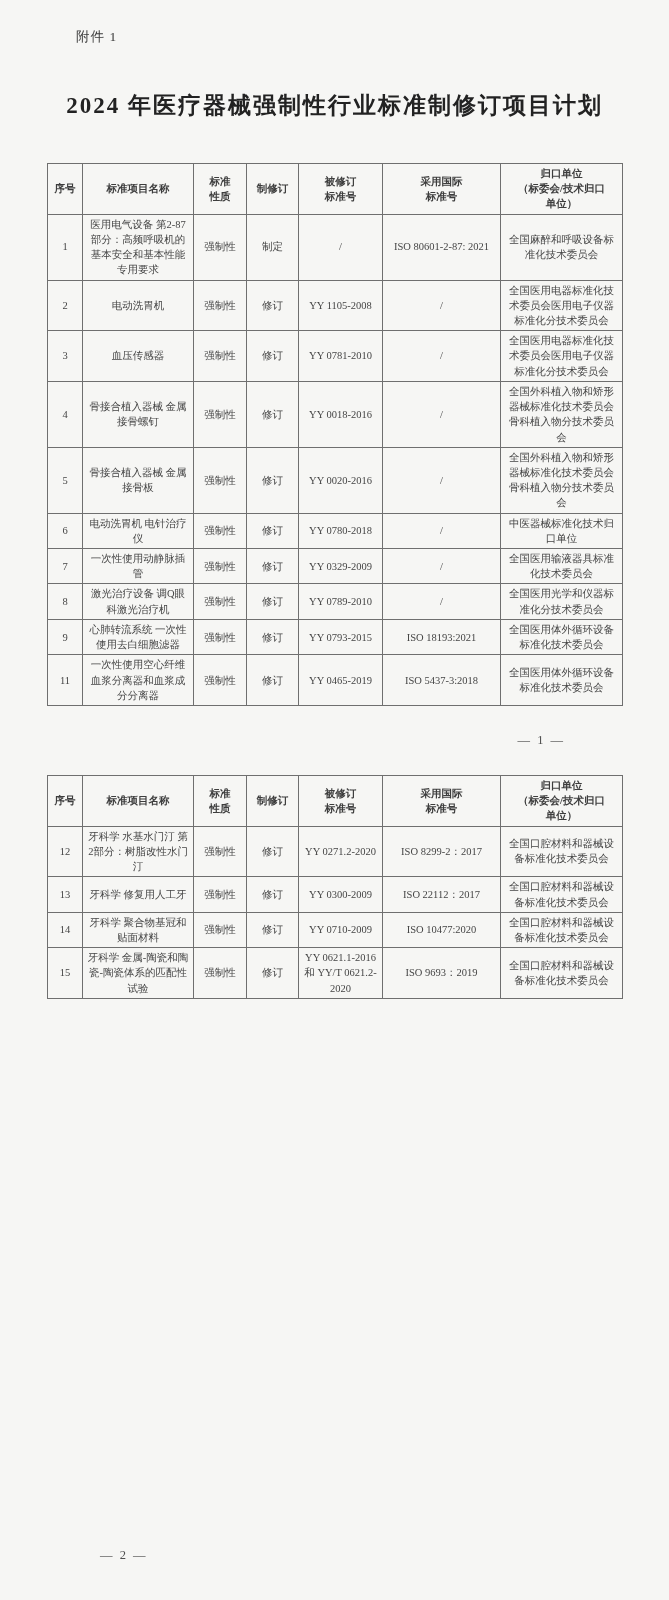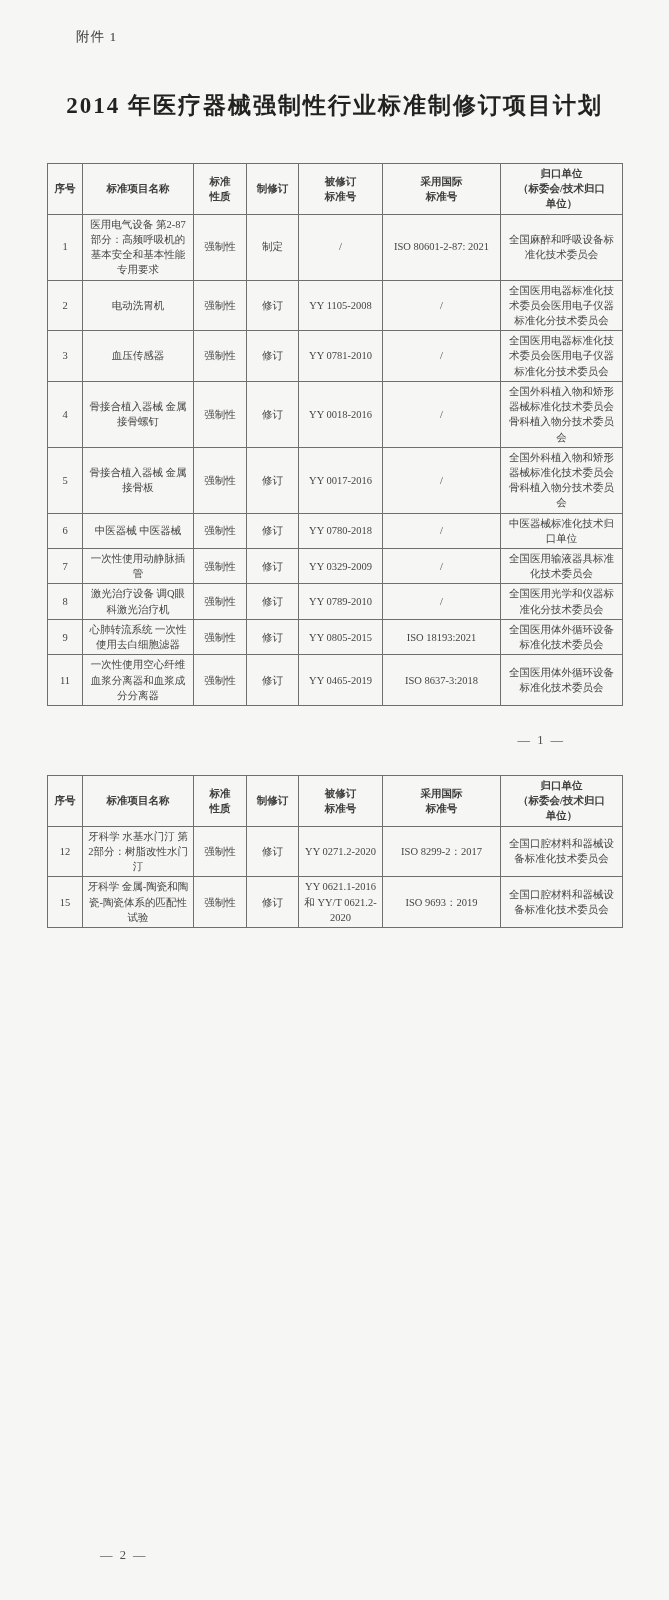--- a/index.html
+++ b/index.html
@@ -57,21 +57,21 @@
   .marker-1{margin-top:27px;text-align:right;padding-right:104px;}
   .marker-2{position:absolute;top:1548px;left:100px;}
 </style>
 </head>
 <body>
 
 <div class="page">
 
   <div class="attachment">附件 1</div>
 
-  <div class="doc-title">2014 年医疗器械强制性行业标准制修订项目计划</div>
+  <div class="doc-title">2024 年医疗器械强制性行业标准制修订项目计划</div>
 
   <table class="std-table">
     <colgroup>
       <col class="c1">
         <col class="c2">
         <col class="c3">
         <col class="c4">
       <col class="c5">
         <col class="c6">
         <col class="c7">
@@ -139,28 +139,28 @@
           <td>YY 0018-2016</td>
           <td>/</td>
           <td>全国外科植入物和矫形器械标准化技术委员会骨科植入物分技术委员会</td>
         </tr>
 
         <tr>
           <td>5</td>
           <td>骨接合植入器械 金属接骨板</td>
           <td>强制性</td>
           <td>修订</td>
-          <td>YY 0017-2016</td>
+          <td>YY 0020-2016</td>
           <td>/</td>
           <td>全国外科植入物和矫形器械标准化技术委员会骨科植入物分技术委员会</td>
         </tr>
 
         <tr>
           <td>6</td>
-          <td>中医器械 中医器械</td>
+          <td>电动洗胃机 电针治疗仪</td>
           <td>强制性</td>
           <td>修订</td>
           <td>YY 0780-2018</td>
           <td>/</td>
           <td>中医器械标准化技术归口单位</td>
         </tr>
 
         <tr>
           <td>7</td>
           <td>一次性使用动静脉插管</td>
@@ -179,33 +179,33 @@
           <td>YY 0789-2010</td>
           <td>/</td>
           <td>全国医用光学和仪器标准化分技术委员会</td>
         </tr>
 
         <tr>
           <td>9</td>
           <td>心肺转流系统 一次性使用去白细胞滤器</td>
           <td>强制性</td>
           <td>修订</td>
-          <td>YY 0805-2015</td>
+          <td>YY 0793-2015</td>
           <td>ISO 18193:2021</td>
           <td>全国医用体外循环设备标准化技术委员会</td>
         </tr>
 
 
         <tr>
           <td>11</td>
           <td>一次性使用空心纤维血浆分离器和血浆成分分离器</td>
           <td>强制性</td>
           <td>修订</td>
           <td>YY 0465-2019</td>
-          <td>ISO 8637-3:2018</td>
+          <td>ISO 5437-3:2018</td>
           <td>全国医用体外循环设备标准化技术委员会</td>
         </tr>
       </tbody>
   </table>
 
   <div class="page-marker marker-1">— 1 —</div>
 
   <table class="std-table second">
     <colgroup>
       <col class="c1">
@@ -244,21 +244,39 @@
         <tr>
           <td>12</td>
           <td>牙科学 水基水门汀 第2部分：树脂改性水门汀</td>
           <td>强制性</td>
           <td>修订</td>
           <td>YY 0271.2-2020</td>
           <td>ISO 8299-2：2017</td>
           <td>全国口腔材料和器械设备标准化技术委员会</td>
         </tr>
 
-
+        <tr>
+          <td>13</td>
+          <td>牙科学 修复用人工牙</td>
+          <td>强制性</td>
+          <td>修订</td>
+          <td>YY 0300-2009</td>
+          <td>ISO 22112：2017</td>
+          <td>全国口腔材料和器械设备标准化技术委员会</td>
+        </tr>
+
+        <tr>
+          <td>14</td>
+          <td>牙科学 聚合物基冠和贴面材料</td>
+          <td>强制性</td>
+          <td>修订</td>
+          <td>YY 0710-2009</td>
+          <td>ISO 10477:2020</td>
+          <td>全国口腔材料和器械设备标准化技术委员会</td>
+        </tr>
 
         <tr>
           <td>15</td>
           <td>牙科学 金属-陶瓷和陶瓷-陶瓷体系的匹配性试验</td>
           <td>强制性</td>
           <td>修订</td>
           <td>YY 0621.1-2016 和 YY/T 0621.2-2020</td>
           <td>ISO 9693：2019</td>
           <td>全国口腔材料和器械设备标准化技术委员会</td>
         </tr>

